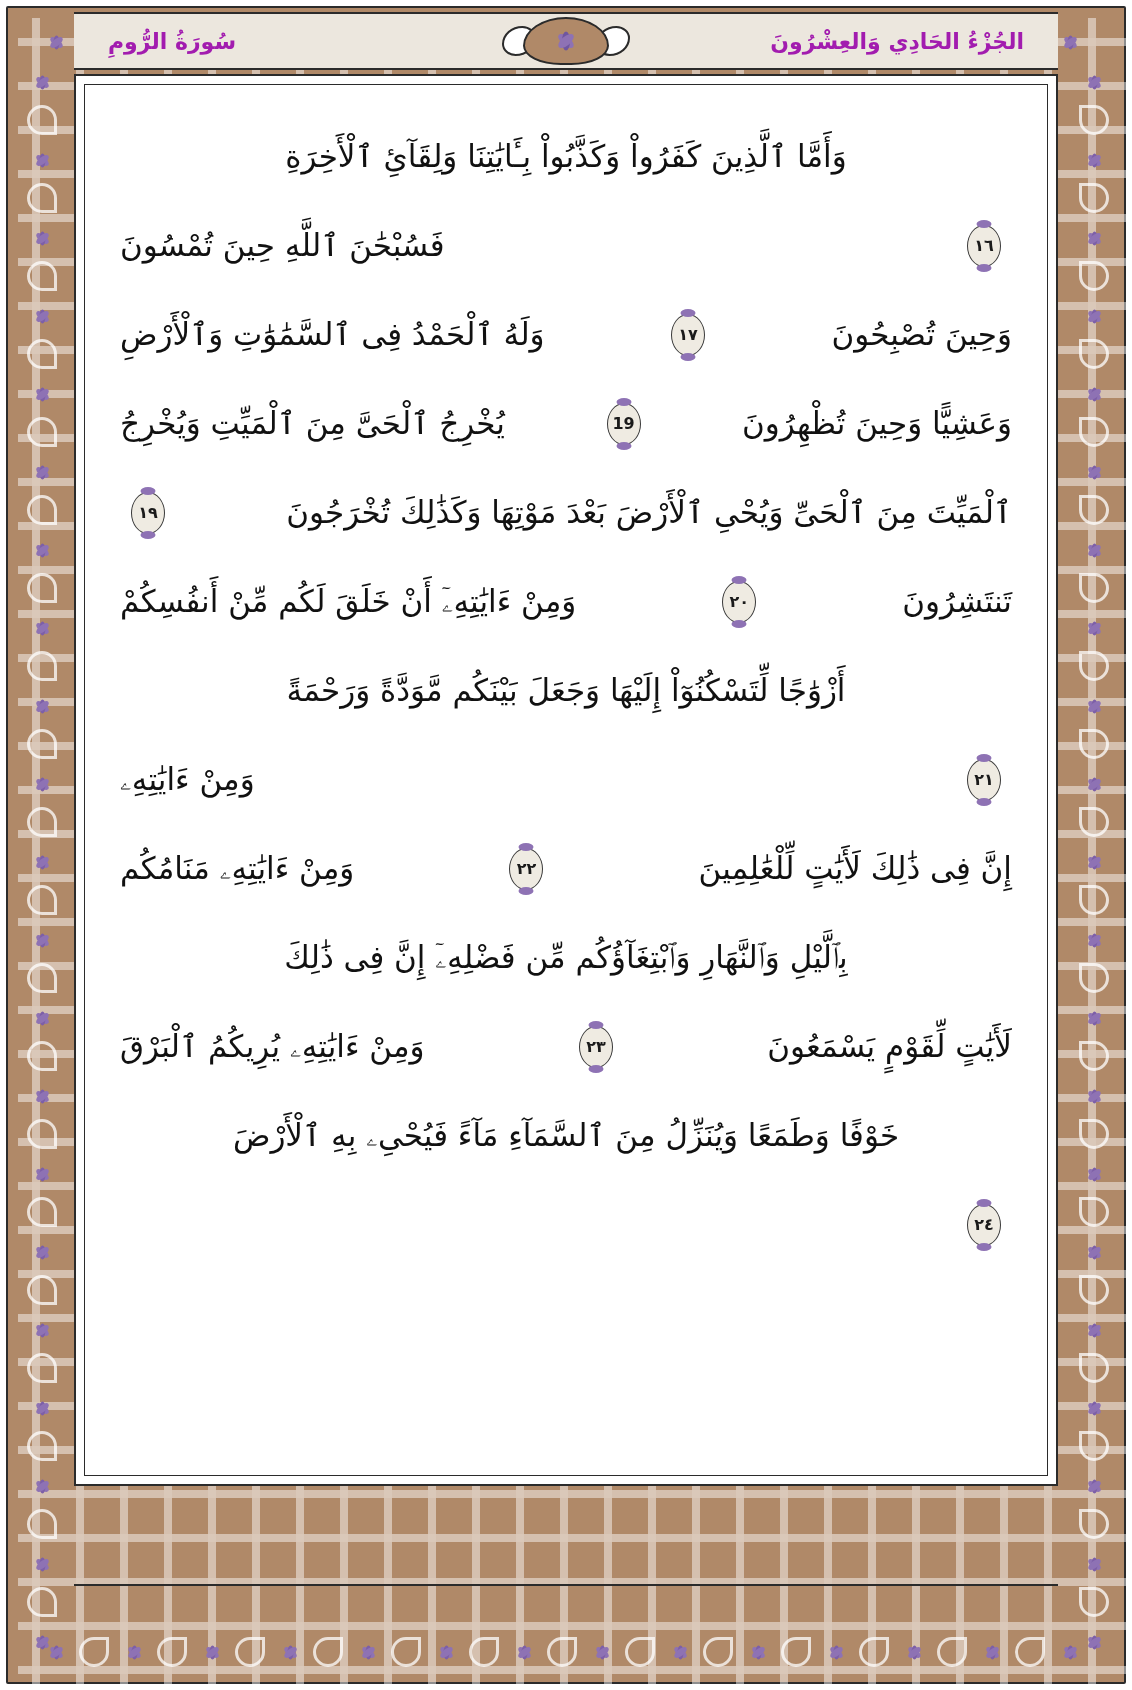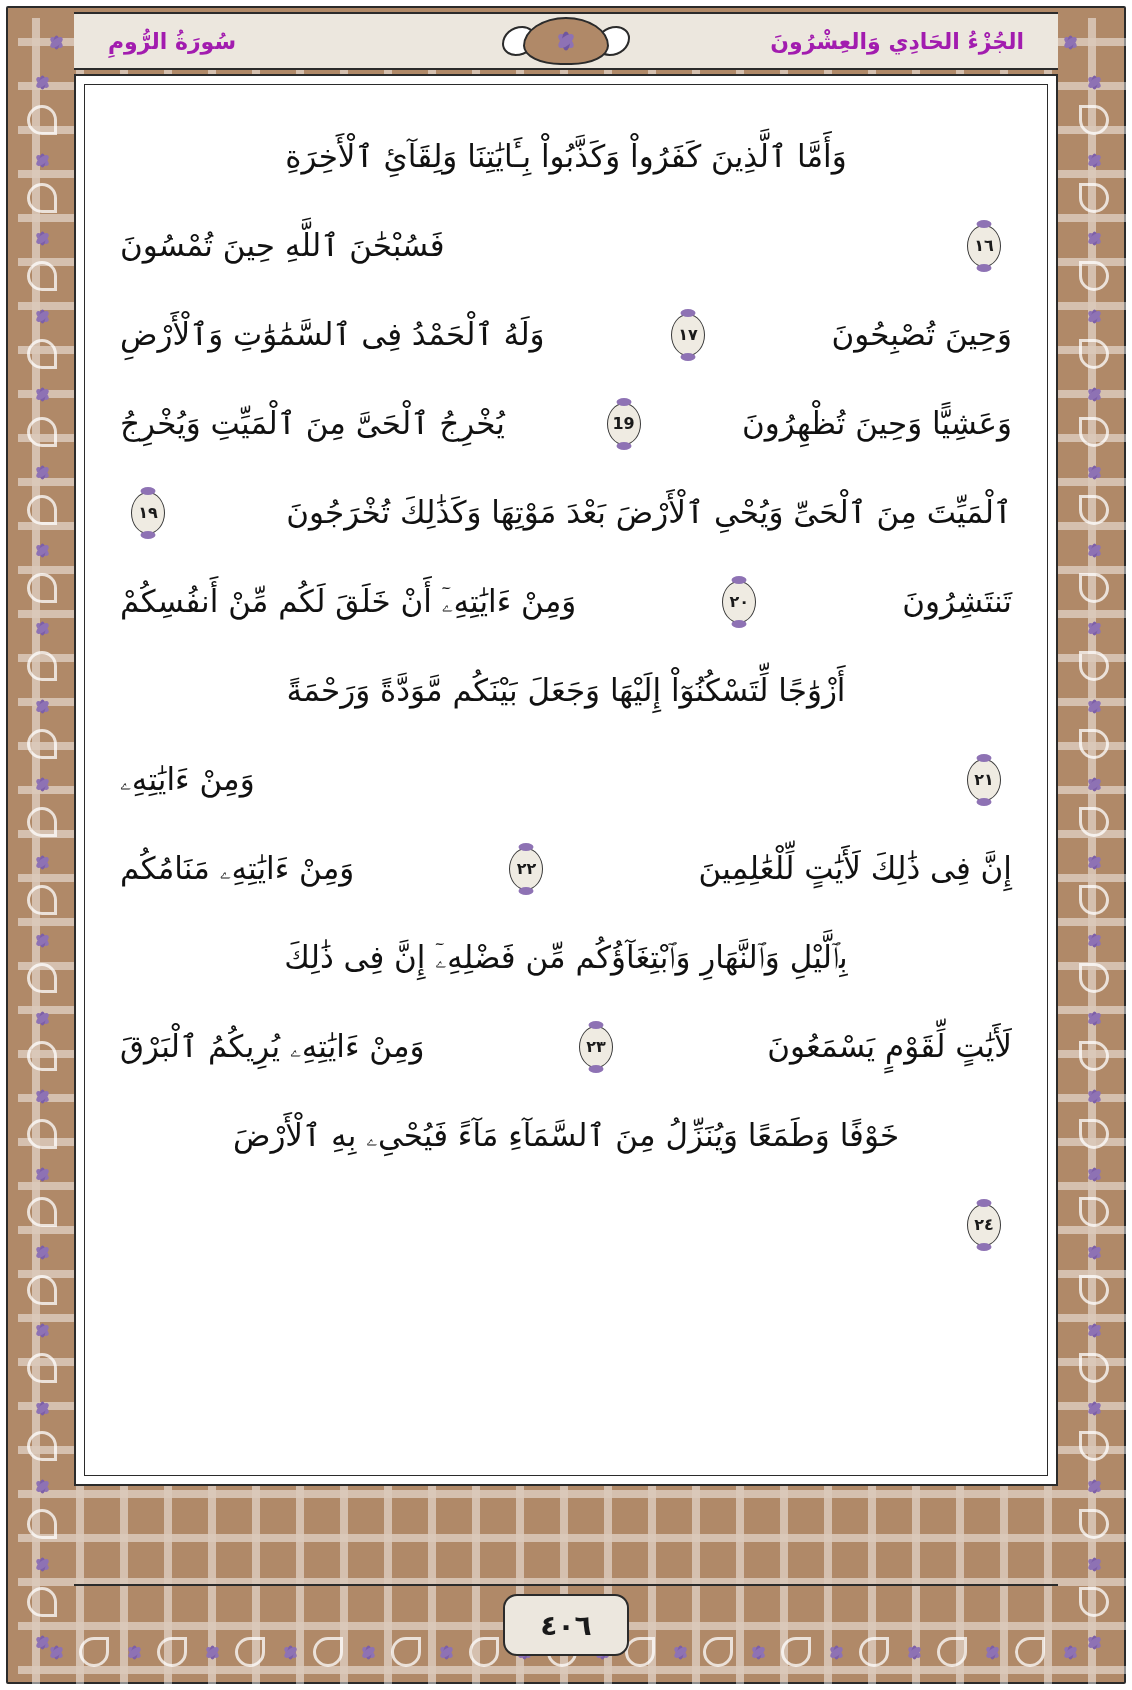--- a/index.html
+++ b/index.html
@@ -654,18 +654,15 @@
           <span class="oval"></span>
           <span class="cap top"></span>
           <span class="cap bot"></span>
           <span class="num">٢٤</span>
         </span>
       </div>
     </div>
 
   <div class="footer-band">
     <div class="footer-rule"></div>
-    <div class="page-plate">
-      <span class="page-num">٤٠٦</span>
-    </div>
   </div>
 
 </div>
 
 </body></html>

